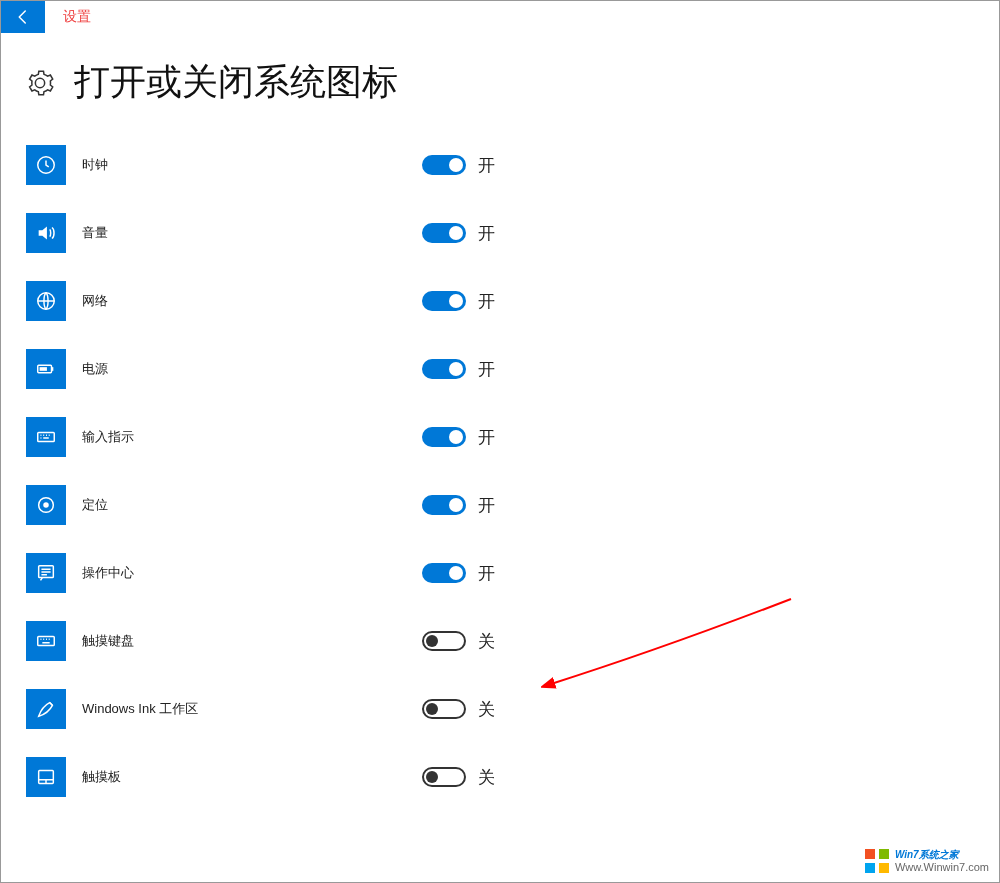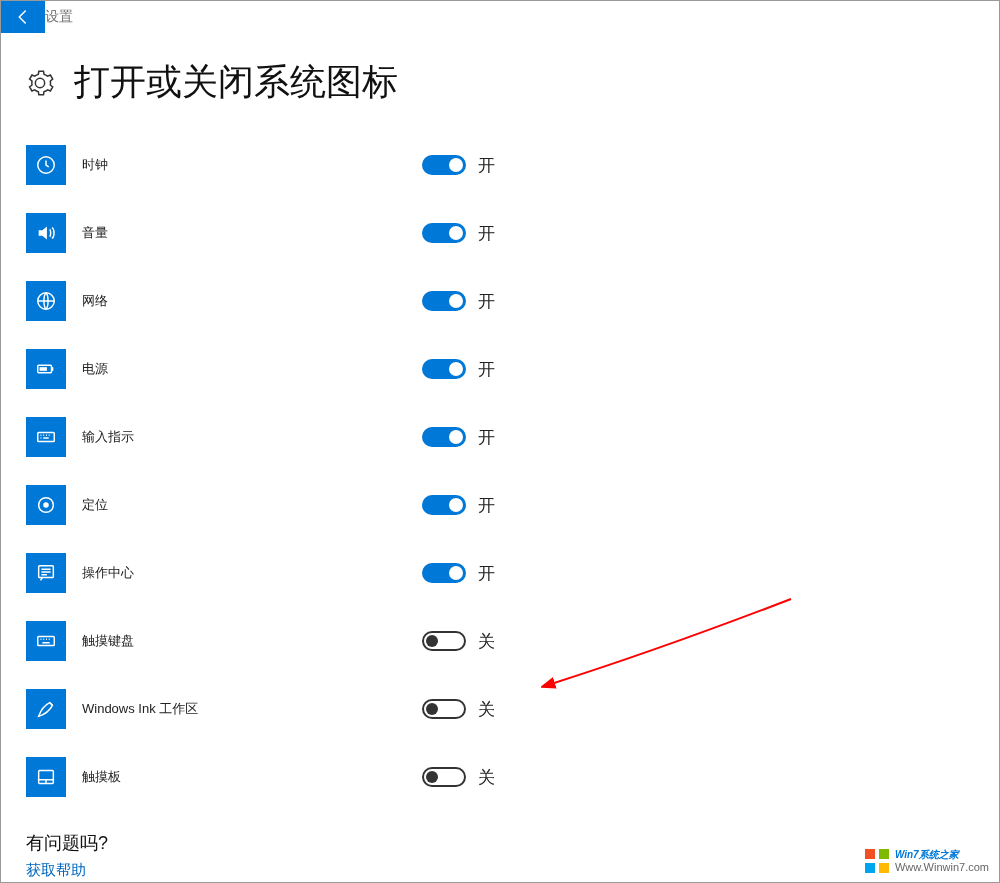--- a/index.html
+++ b/index.html
@@ -22,23 +22,23 @@
     height: 32px;
     background: #0078d7;
     color: #fff;
     display: flex;
     align-items: center;
     justify-content: center;
     cursor: pointer;
   }
   .back-btn svg { width: 18px; height: 18px; }
   .top-title {
-    margin-left: 0;
+    margin-left: 18px;
     font-size: 14px;
-    color: #737373;
+    color: #ef4444;
   }
   .content {
     padding: 25px 25px 0 25px;
   }
   .heading-row {
     display: flex;
     align-items: center;
     margin-bottom: 24px;
   }
   .gear-icon {
@@ -303,24 +303,20 @@
           </svg>
         </div>
         <div class="row-label">触摸板</div>
         <div class="toggle-area">
           <div class="toggle off"></div>
           <div class="toggle-text">关</div>
         </div>
       </div>
     </div>
 
-  <div class="help-section">
-    <div class="help-q">有问题吗?</div>
-    <div class="help-link">获取帮助</div>
-  </div>
 </div>
 
 <svg class="arrow-annotation" width="260" height="120">
   <defs>
     <marker id="ah" markerWidth="10" markerHeight="10" refX="2" refY="3" orient="auto">
       <path d="M0,0 L0,6 L8,3 z" fill="#ff0000"></path>
     </marker>
   </defs>
   <path d="M250,10 Q120,60 10,95" stroke="#ff0000" stroke-width="2" fill="none" marker-end="url(#ah)"></path>
 </svg>

